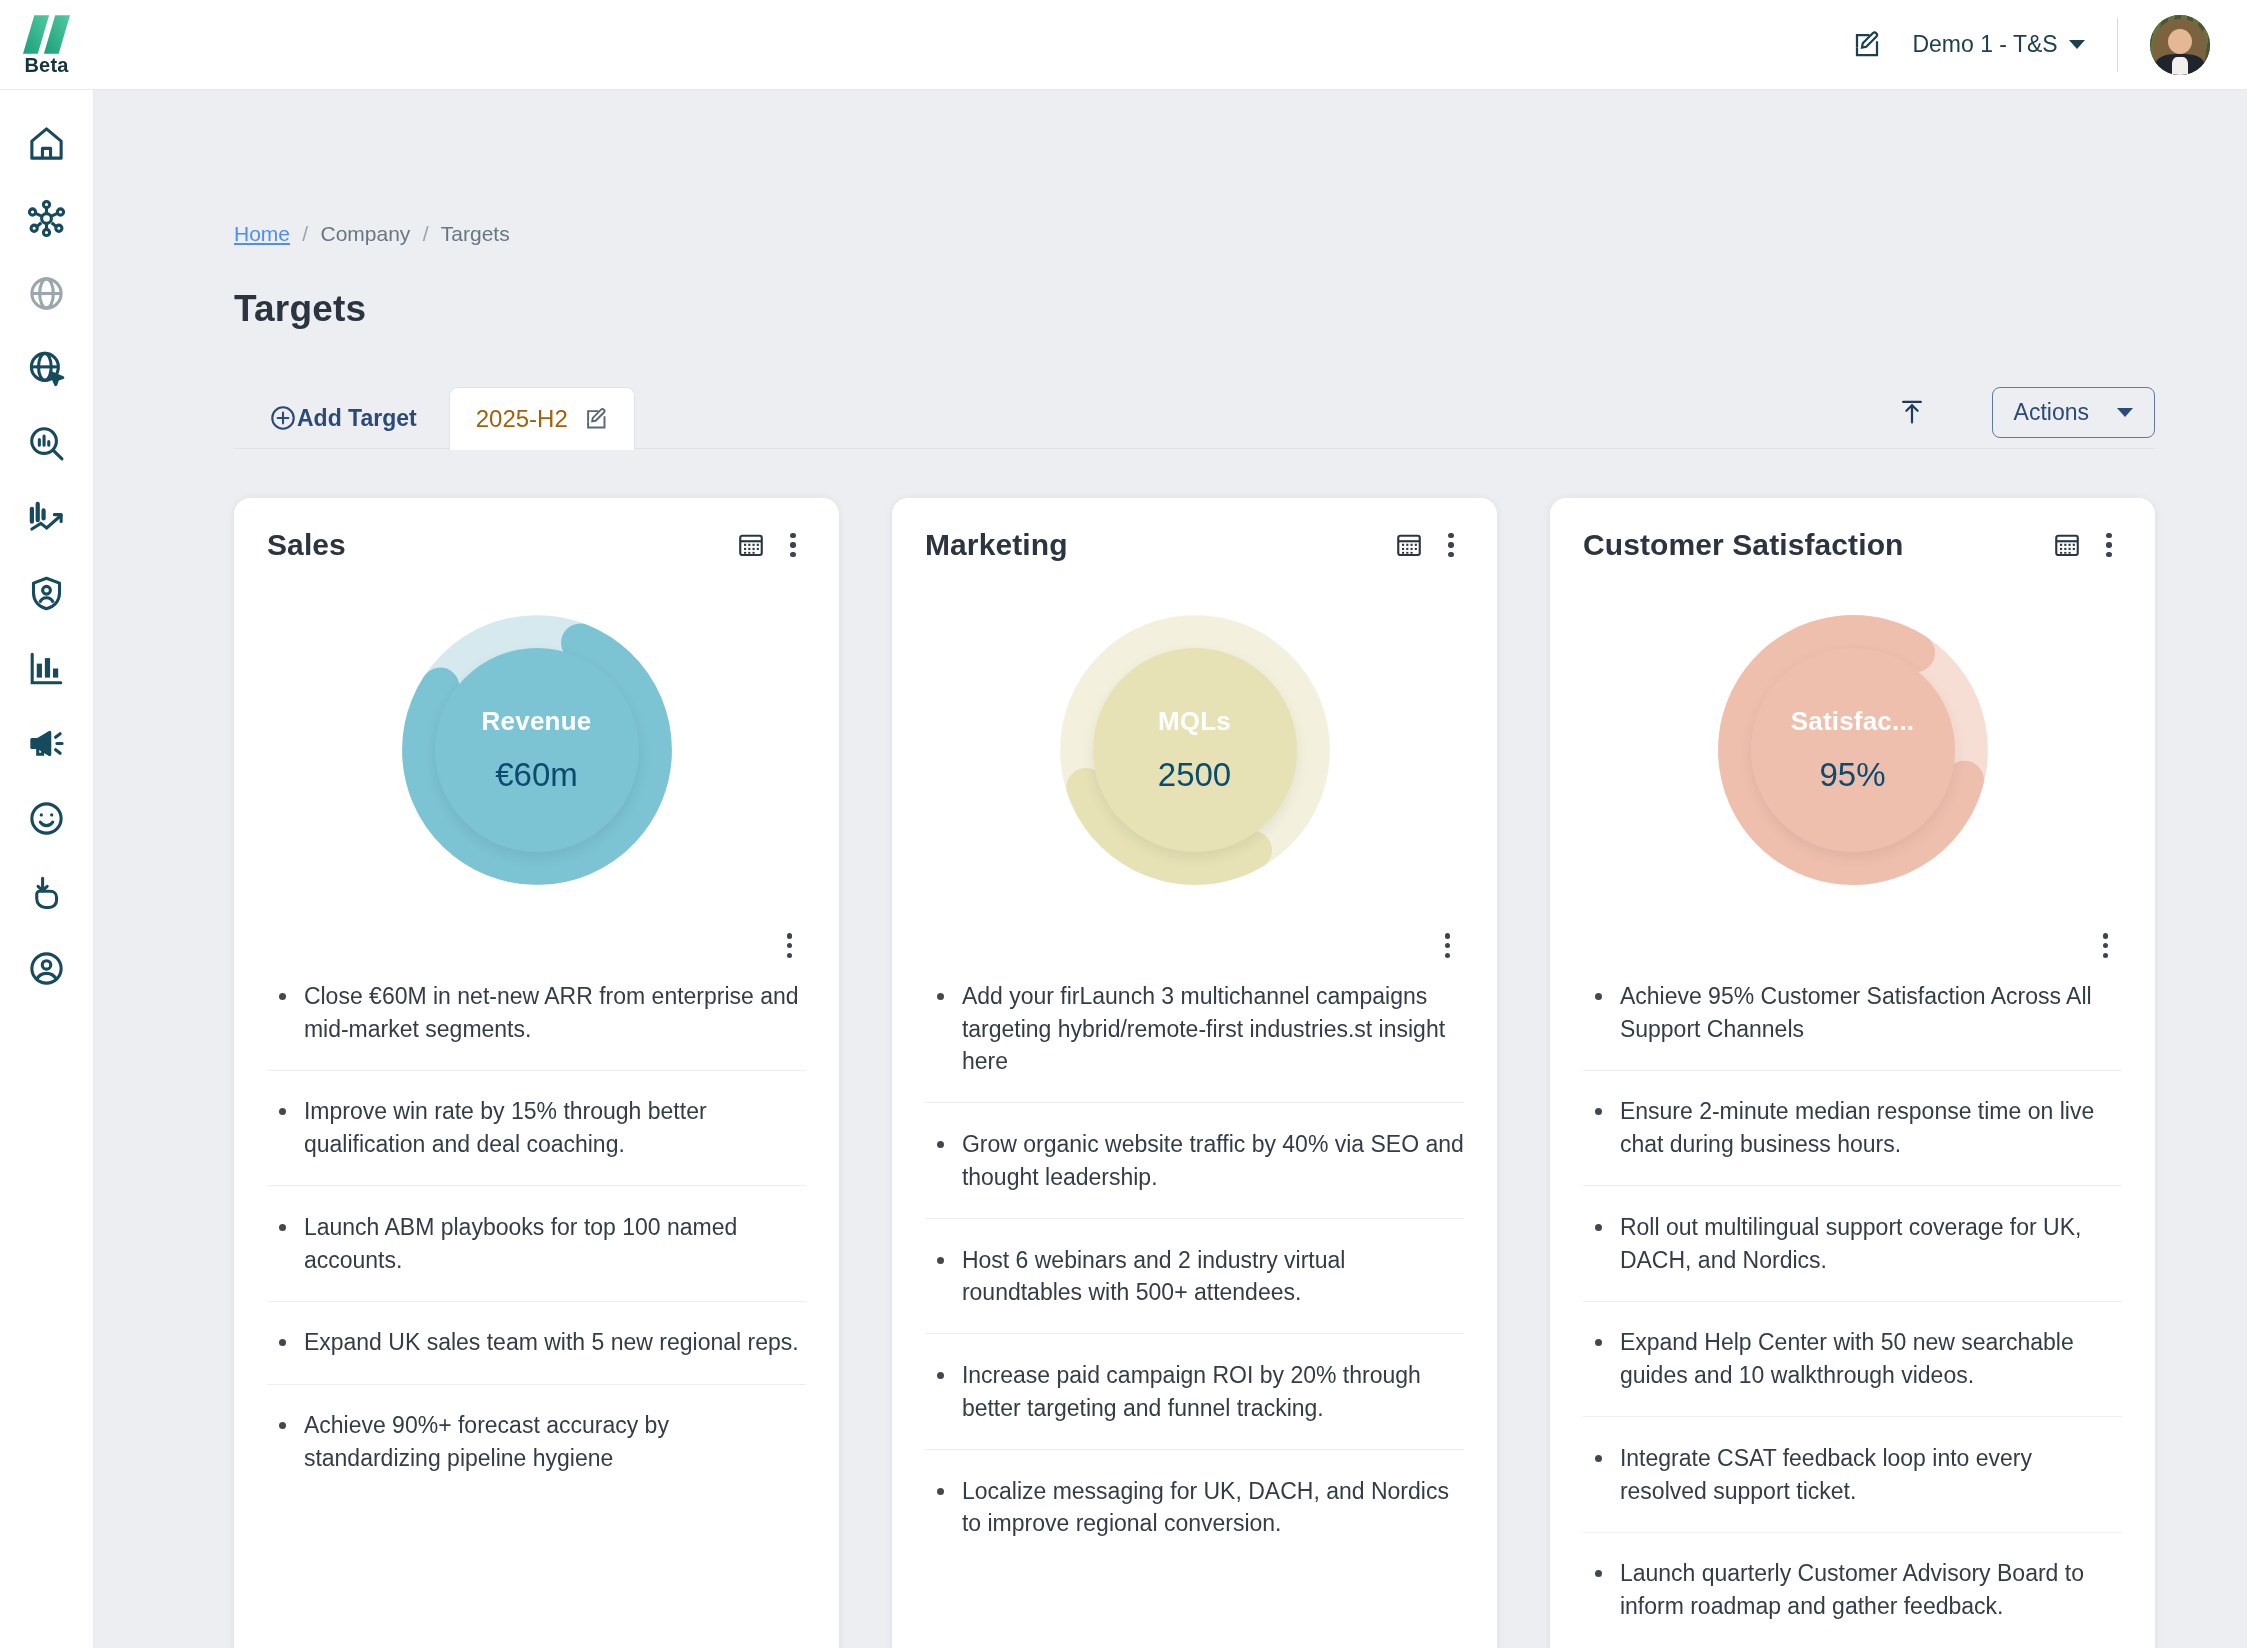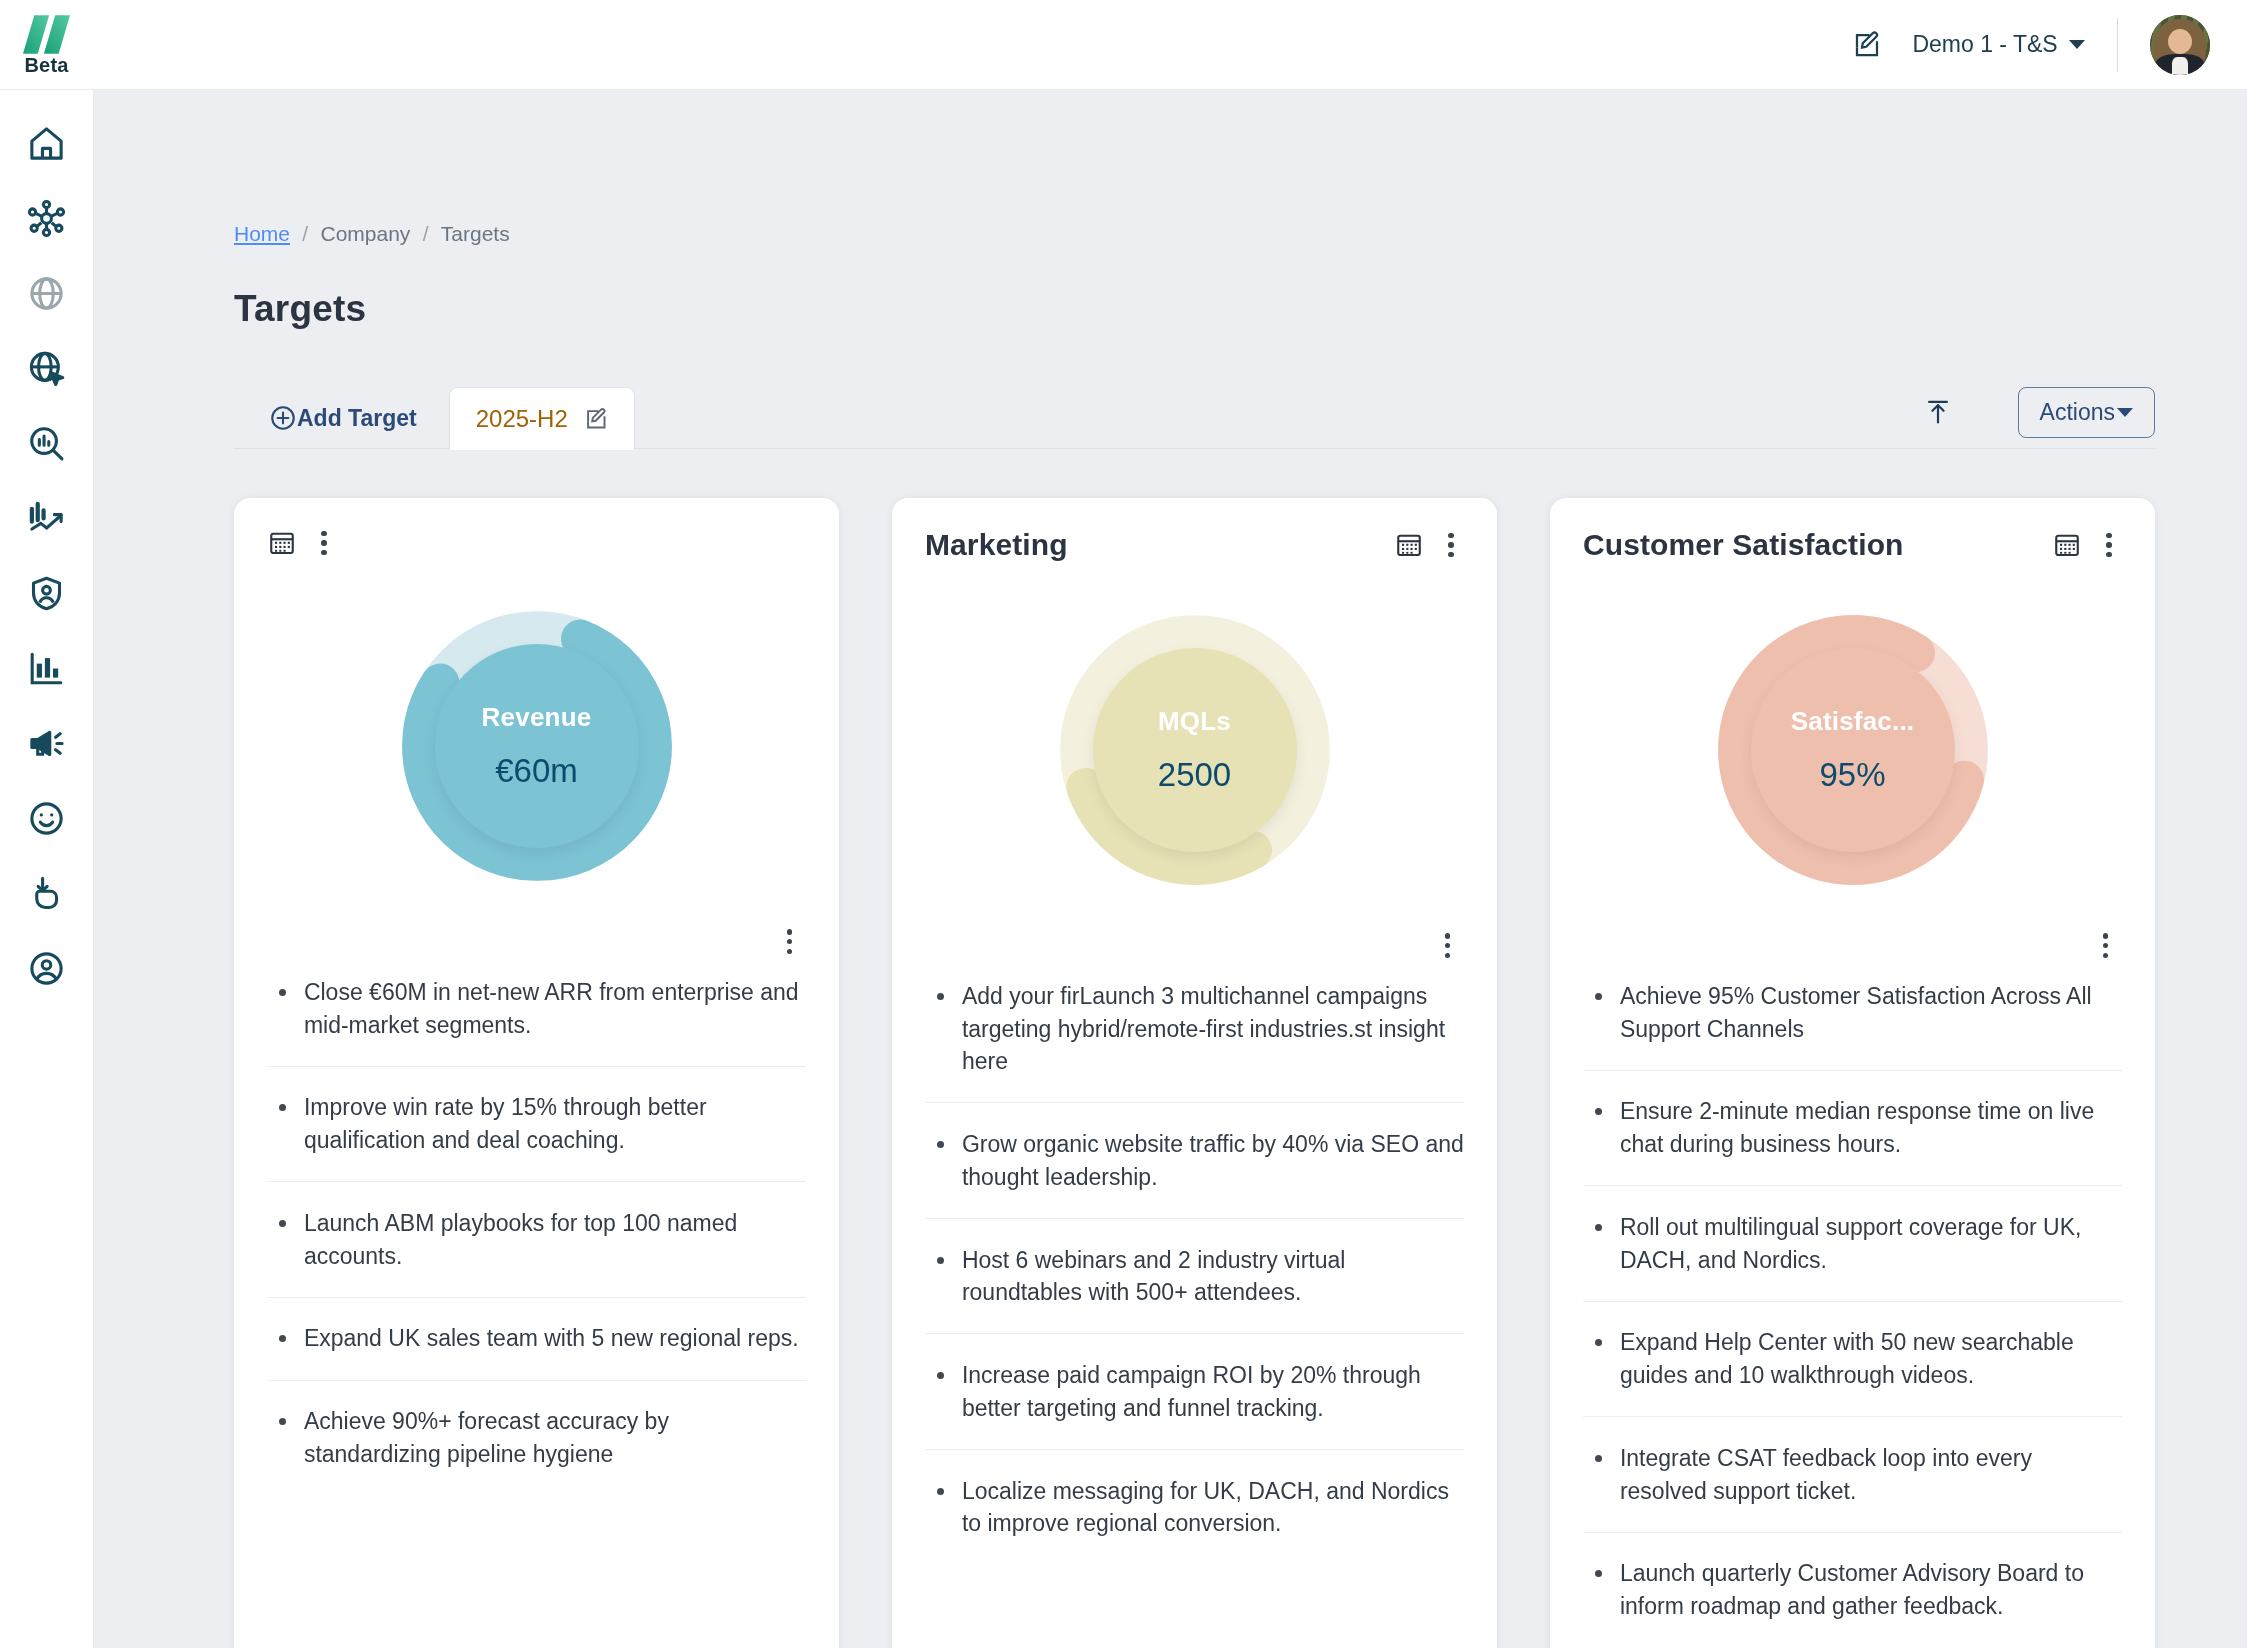--- a/index.html
+++ b/index.html
@@ -147,21 +147,21 @@
   .toolbar-right {
     margin-left: auto;
     display: flex; align-items: center; gap: 30px;
     padding-bottom: 10.5px;
   }
   .export-icon { width: 28px; height: 28px; color:#1d3b5c; cursor:pointer; }
   .actions-btn {
     border: 0.9px solid #5d7b9c; border-radius: 8px;
     background: transparent;
     height: 51px; padding: 0 21px;
-    display: flex; align-items: center; gap: 2px;
+    display: flex; align-items: center; gap: 28px;
     font-size: 23px; color: #2b4a77; font-weight: 500;
     font-family: "Liberation Sans", sans-serif;
     cursor: pointer;
     margin-left: 36px;
   }
   .actions-btn .caret {
     width:0;height:0;
     border-left:8px solid transparent;border-right:8px solid transparent;
     border-top:9.7px solid #2b4a77;
   }
@@ -408,20 +408,21 @@
             <span>Actions</span>
             <span class="caret"></span>
           </button>
         </div>
       </div>
 
       <section class="cards">
 
         <article class="card">
           <header class="card-head">
+            <h2 class="card-title">Sales</h2>
             <svg class="cal-icon" viewBox="0 0 24 24" fill="none" stroke="currentColor" stroke-width="1.7">
               <rect x="3.4" y="4.6" width="17.2" height="15.4" rx="1.6"></rect>
                 <path d="M3.4 9h17.2"></path>
               <g fill="currentColor" stroke="none">
                 <rect x="6.4" y="11" width="1.7" height="1.7"></rect>
                   <rect x="9.8" y="11" width="1.7" height="1.7"></rect>
                 <rect x="13.2" y="11" width="1.7" height="1.7"></rect>
                   <rect x="16.6" y="11" width="1.7" height="1.7"></rect>
                 <rect x="6.4" y="14.3" width="1.7" height="1.7"></rect>
                   <rect x="9.8" y="14.3" width="1.7" height="1.7"></rect>

